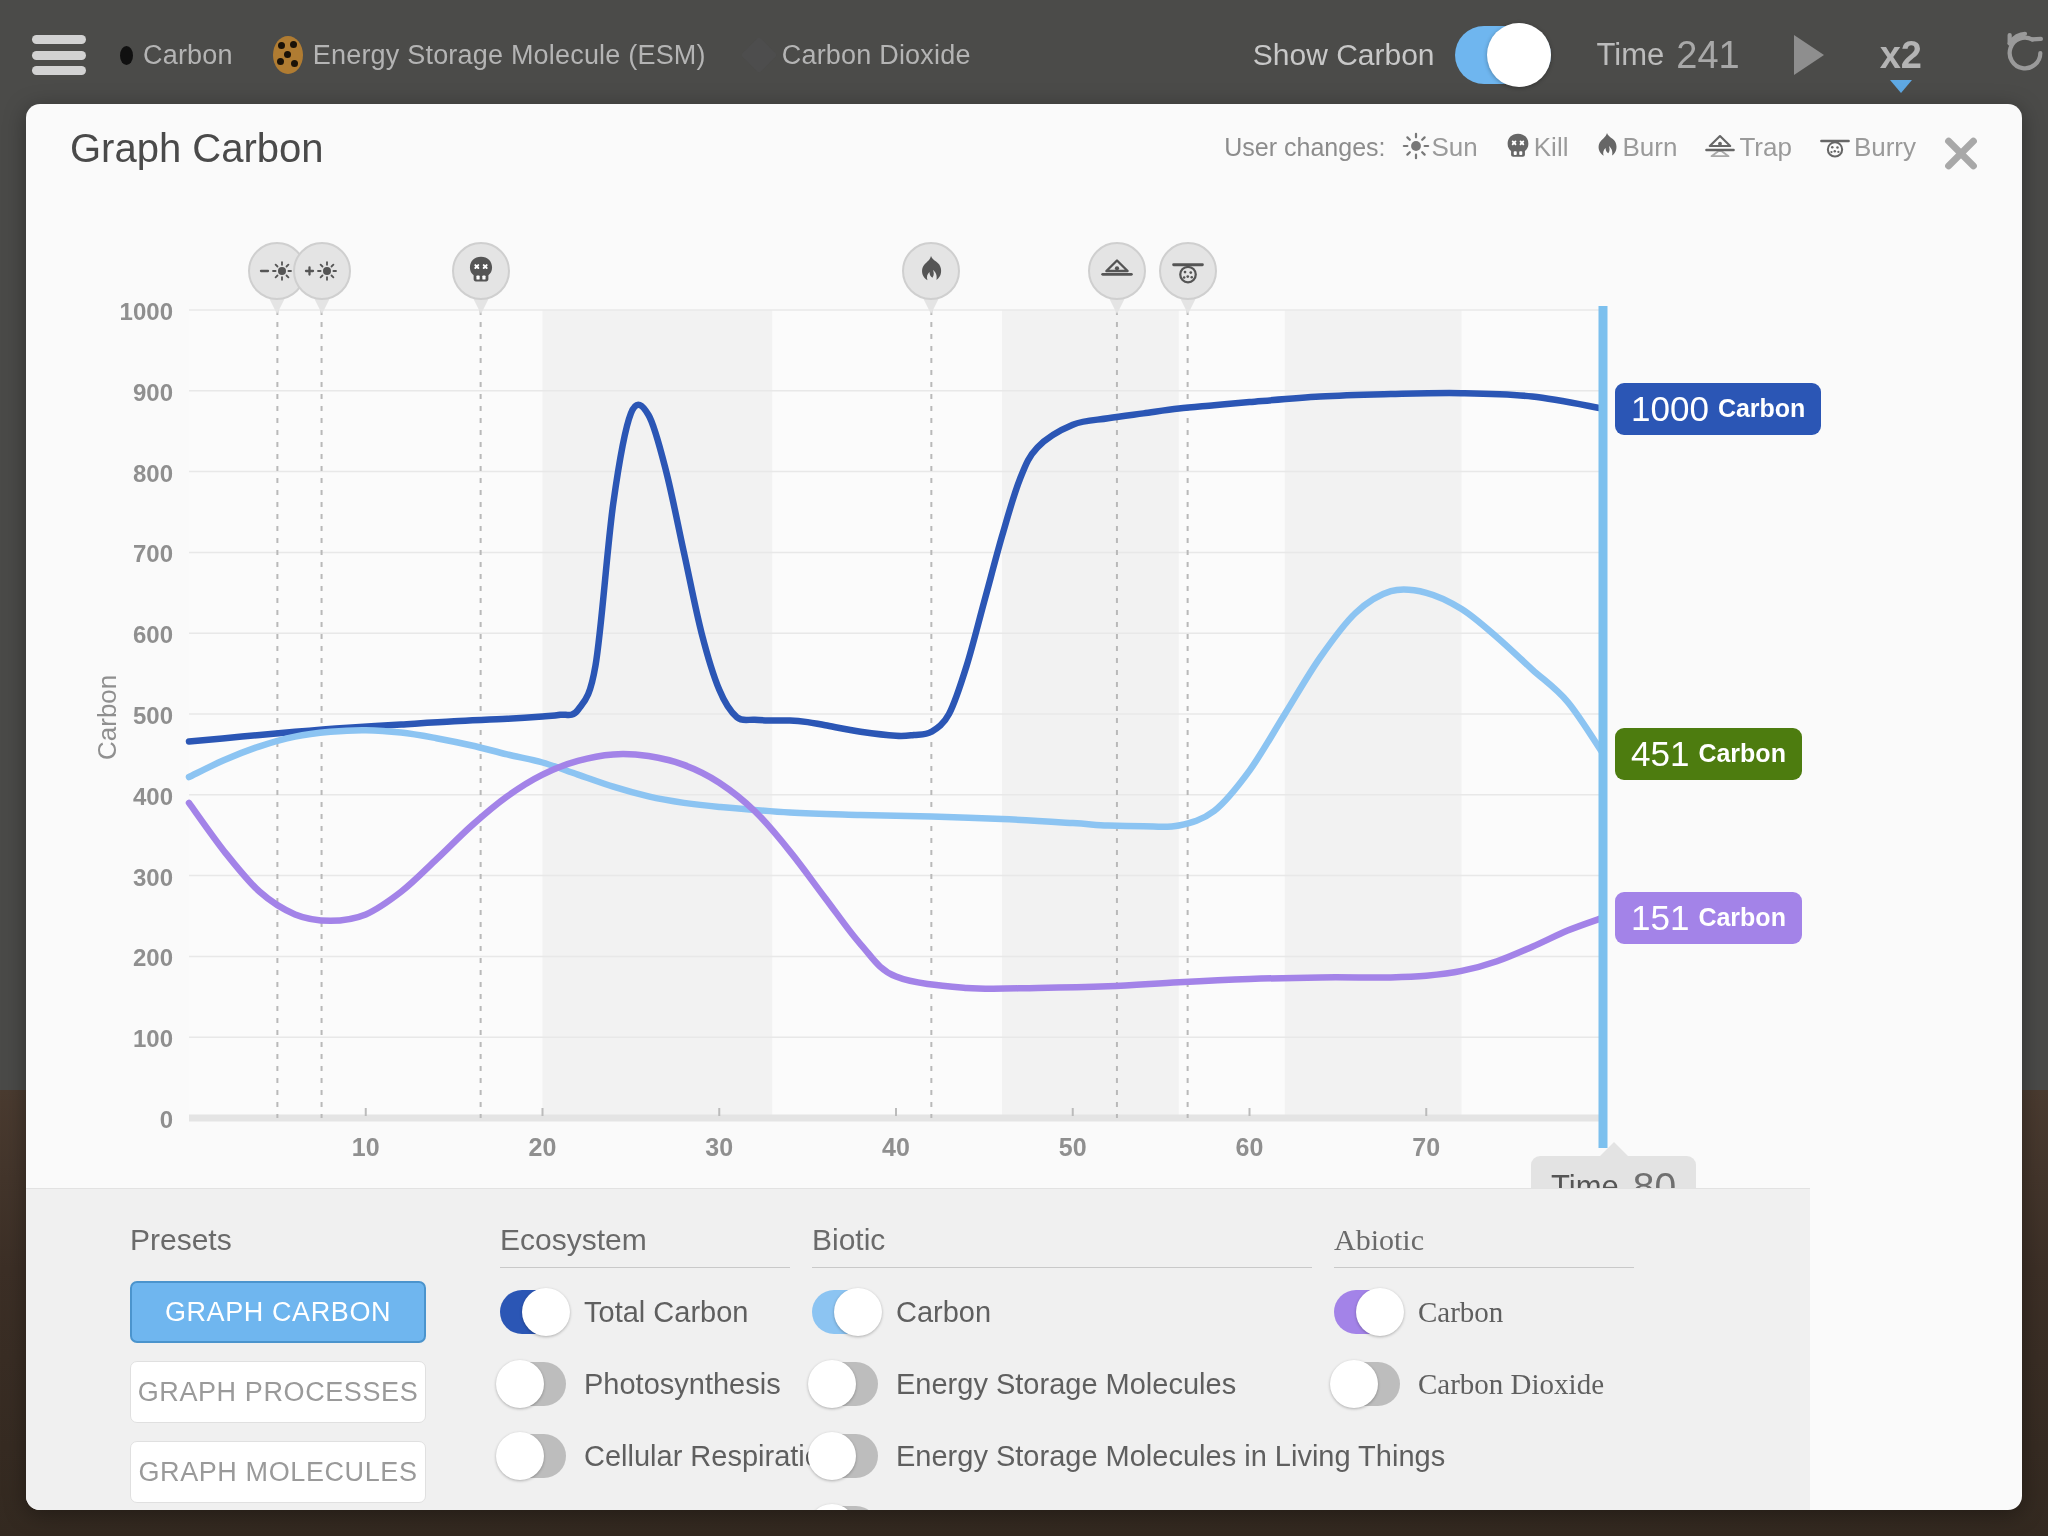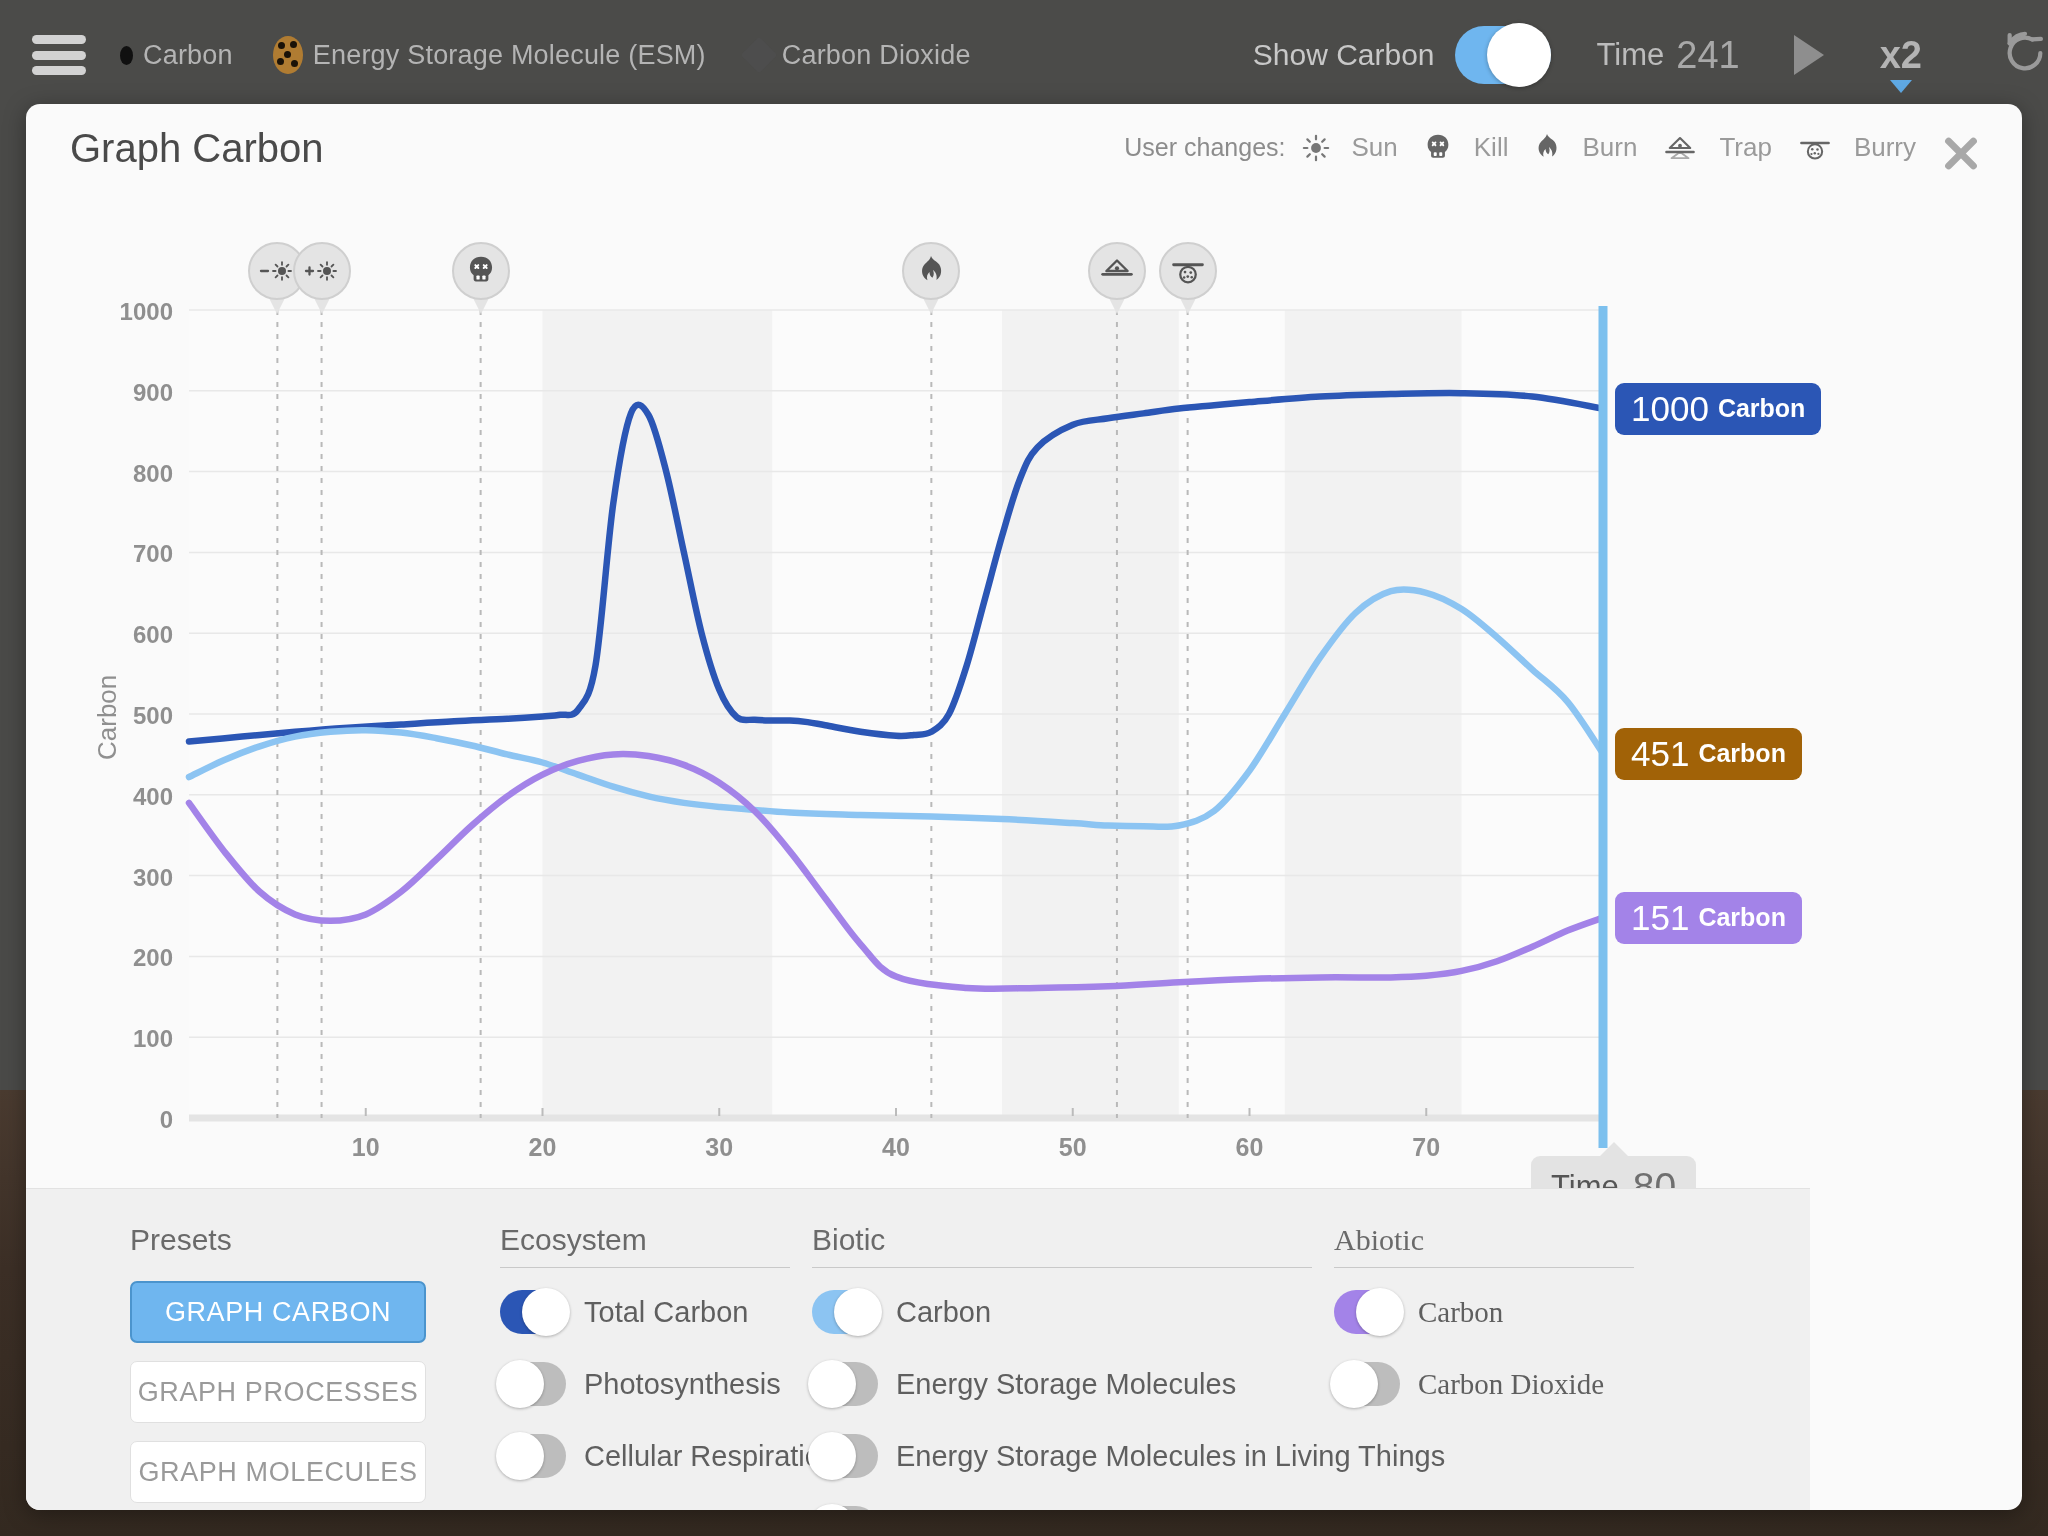--- a/index.html
+++ b/index.html
@@ -119,21 +119,21 @@
   }
   .modal-title {
     position:absolute; left: 44px; top: 22px;
     font-size: 40px; color: #4a4a4a; font-weight: 400;
   }
   .user-changes {
     position:absolute; right: 106px; top: 28px;
     display:flex; align-items:center; gap: 0;
   }
   .uc-label { font-size: 25px; color: #8c8c8c; margin-right: 16px; }
-  .uc-item { display:flex; align-items:center; gap:22px; margin-right: 26px; }
+  .uc-item { display:flex; gap:2px; margin-right: 26px; }
   .uc-item:last-child { margin-right: 0; }
   .uc-text { font-size: 26px; color: #9a9a9a; }
   .close-x {
     position:absolute; right: 38px; top: 26px;
     width: 46px; height: 46px; cursor:pointer;
   }
   .close-x::before, .close-x::after {
     content:""; position:absolute; left: 2px; top: 20px;
     width: 42px; height: 7px; border-radius: 4px; background: #a8a8a8;
   }
@@ -510,21 +510,21 @@
             <circle cx="14.8" cy="16.4" r="1.1" fill="#555"></circle>
             <circle cx="18" cy="17" r="1" fill="#555"></circle>
             <circle cx="11.9" cy="17.2" r="1" fill="#555"></circle>
           </svg>
         </div>
       </div>
       <div class="val-badge" style="background: rgb(43, 86, 181); left: 1589px; top: 182.576px;">
         <span class="num">1000</span>
         <span class="unit">Carbon</span>
       </div>
-      <div class="val-badge" style="background: #a16207; left: 1589px; top: 527.592px;">
+      <div class="val-badge" style="background: #4d7c0f; left: 1589px; top: 527.592px;">
         <span class="num">451</span>
         <span class="unit">Carbon</span>
       </div>
       <div class="val-badge" style="background: rgb(163, 131, 232); left: 1589px; top: 691.616px;">
         <span class="num">151</span>
         <span class="unit">Carbon</span>
       </div>
       <div class="time-tip" style="left: 1505px; top: 956px;">
         <span class="t">Time</span>
         <span class="v">80</span>

